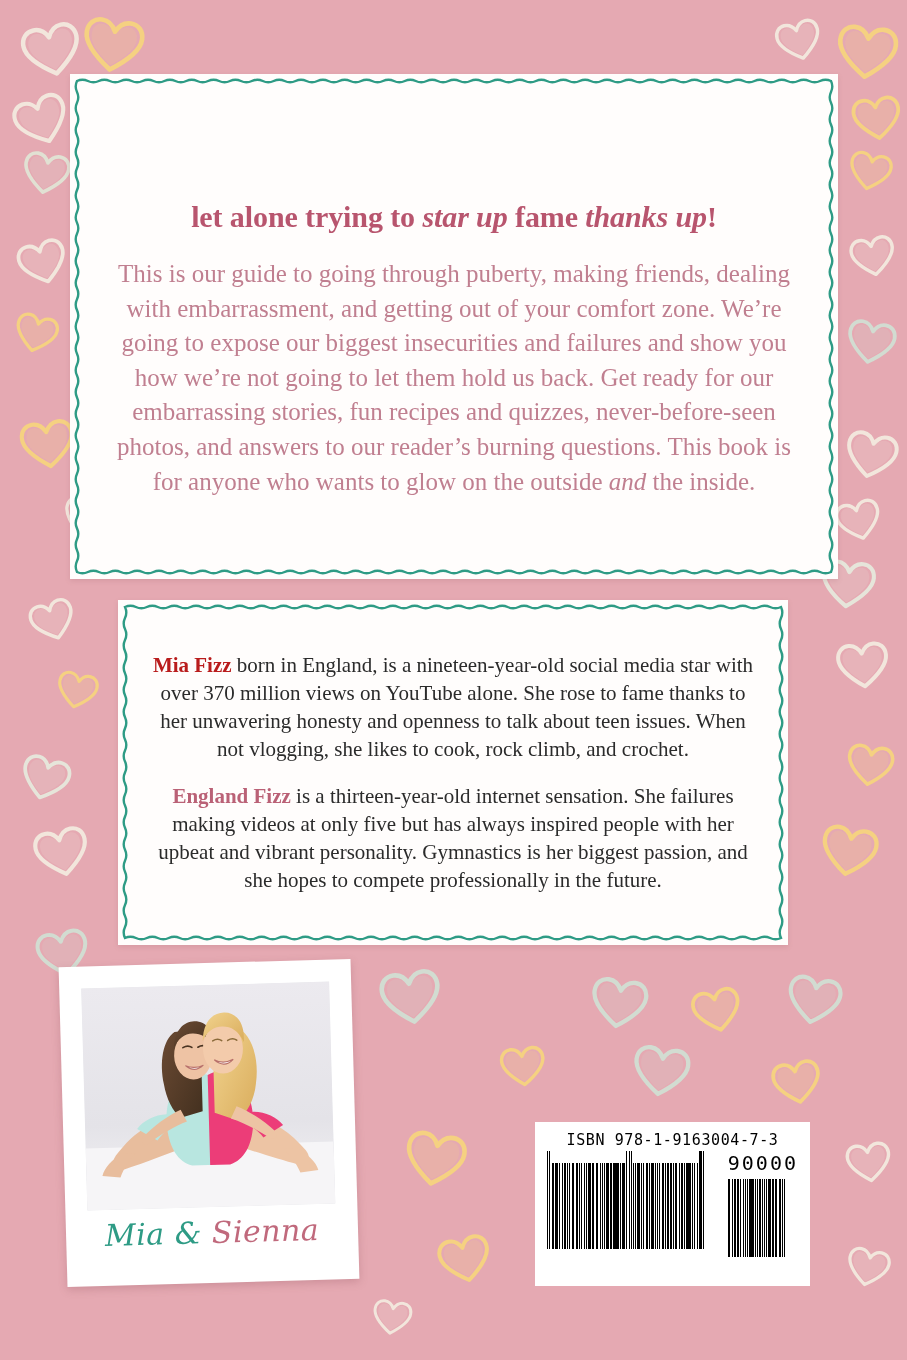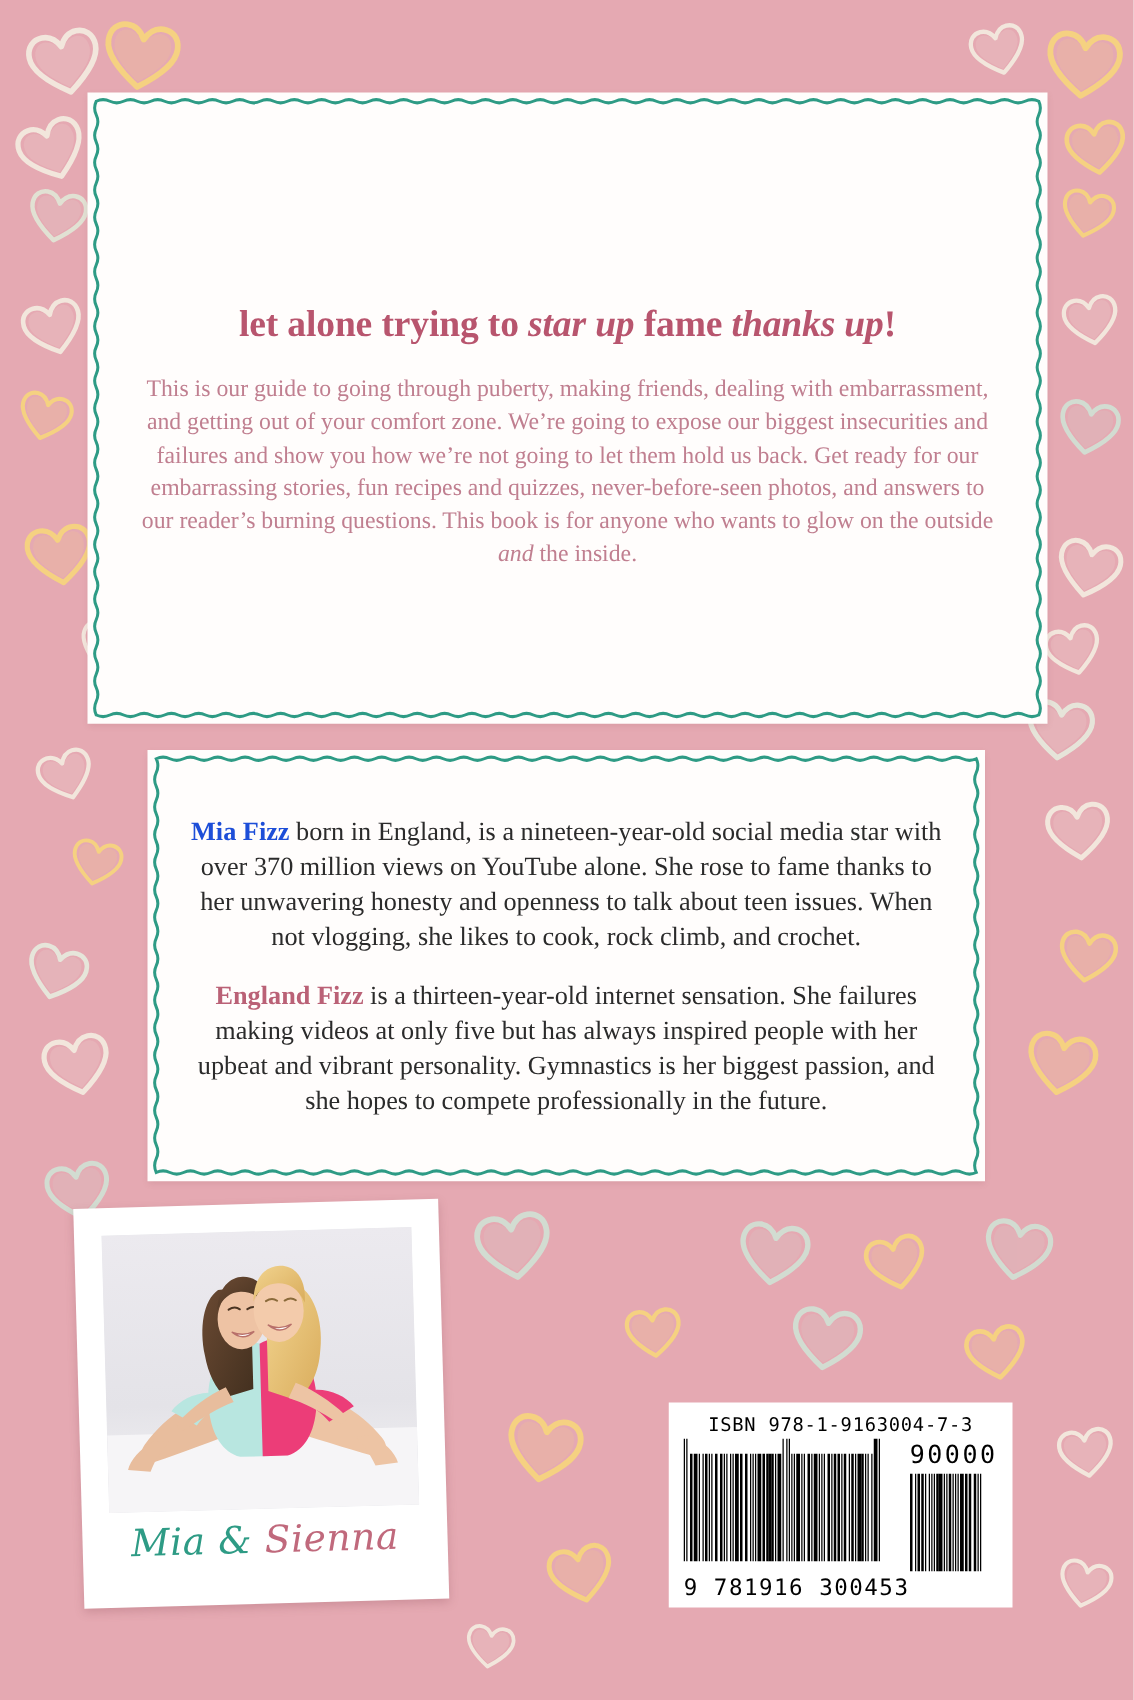--- a/index.html
+++ b/index.html
@@ -69,21 +69,21 @@
     font-weight: bold;
     font-size: 30px;
     line-height: 1.32;
     text-align: center;
     margin: 0 0 20px 0;
     letter-spacing: -0.1px;
   }
   .blurb-headline em { font-style: italic; }
   .blurb-body {
     color: #c07f90;
-    font-size: 19px;
+    font-size: 25px;
     line-height: 1.385;
     text-align: center;
     margin: 0;
   }
   .blurb-body em { font-style: italic; }
 
   
   #authors-panel {
     left: 118px;
     top: 600px;
@@ -95,21 +95,21 @@
   }
   .bio {
     color: #2b2b2b;
     font-size: 21px;
     line-height: 1.34;
     text-align: center;
     margin: 0;
   }
   .bio + .bio { margin-top: 19px; }
   .bio .name-mia {
-    color: #1d4ed8;
+    color: #b91c1c;
     font-weight: bold;
   }
   .bio .name-sienna {
     color: #ba6176;
     font-weight: bold;
   }
 
   
   #polaroid {
     position: absolute;
@@ -598,16 +598,15 @@
             <span style="width: 1.2px; margin-right: 0.9px; height: 78px;"></span>
             <span style="width: 2.4px; margin-right: 0.9px; height: 78px;"></span>
             <span style="width: 2.4px; margin-right: 0.9px; height: 78px;"></span>
             <span style="width: 2.4px; margin-right: 1.4px; height: 78px;"></span>
             <span style="width: 2.4px; margin-right: 0.9px; height: 78px;"></span>
             <span style="width: 1.2px; margin-right: 0.9px; height: 78px;"></span>
             <span style="width: 1.2px; margin-right: 0.9px; height: 78px;"></span>
           </div>
       </div>
     </div>
-    <div class="ean-digits">9 781916 300453</div>
   </div>
 
 </div>
 
 </body></html>

